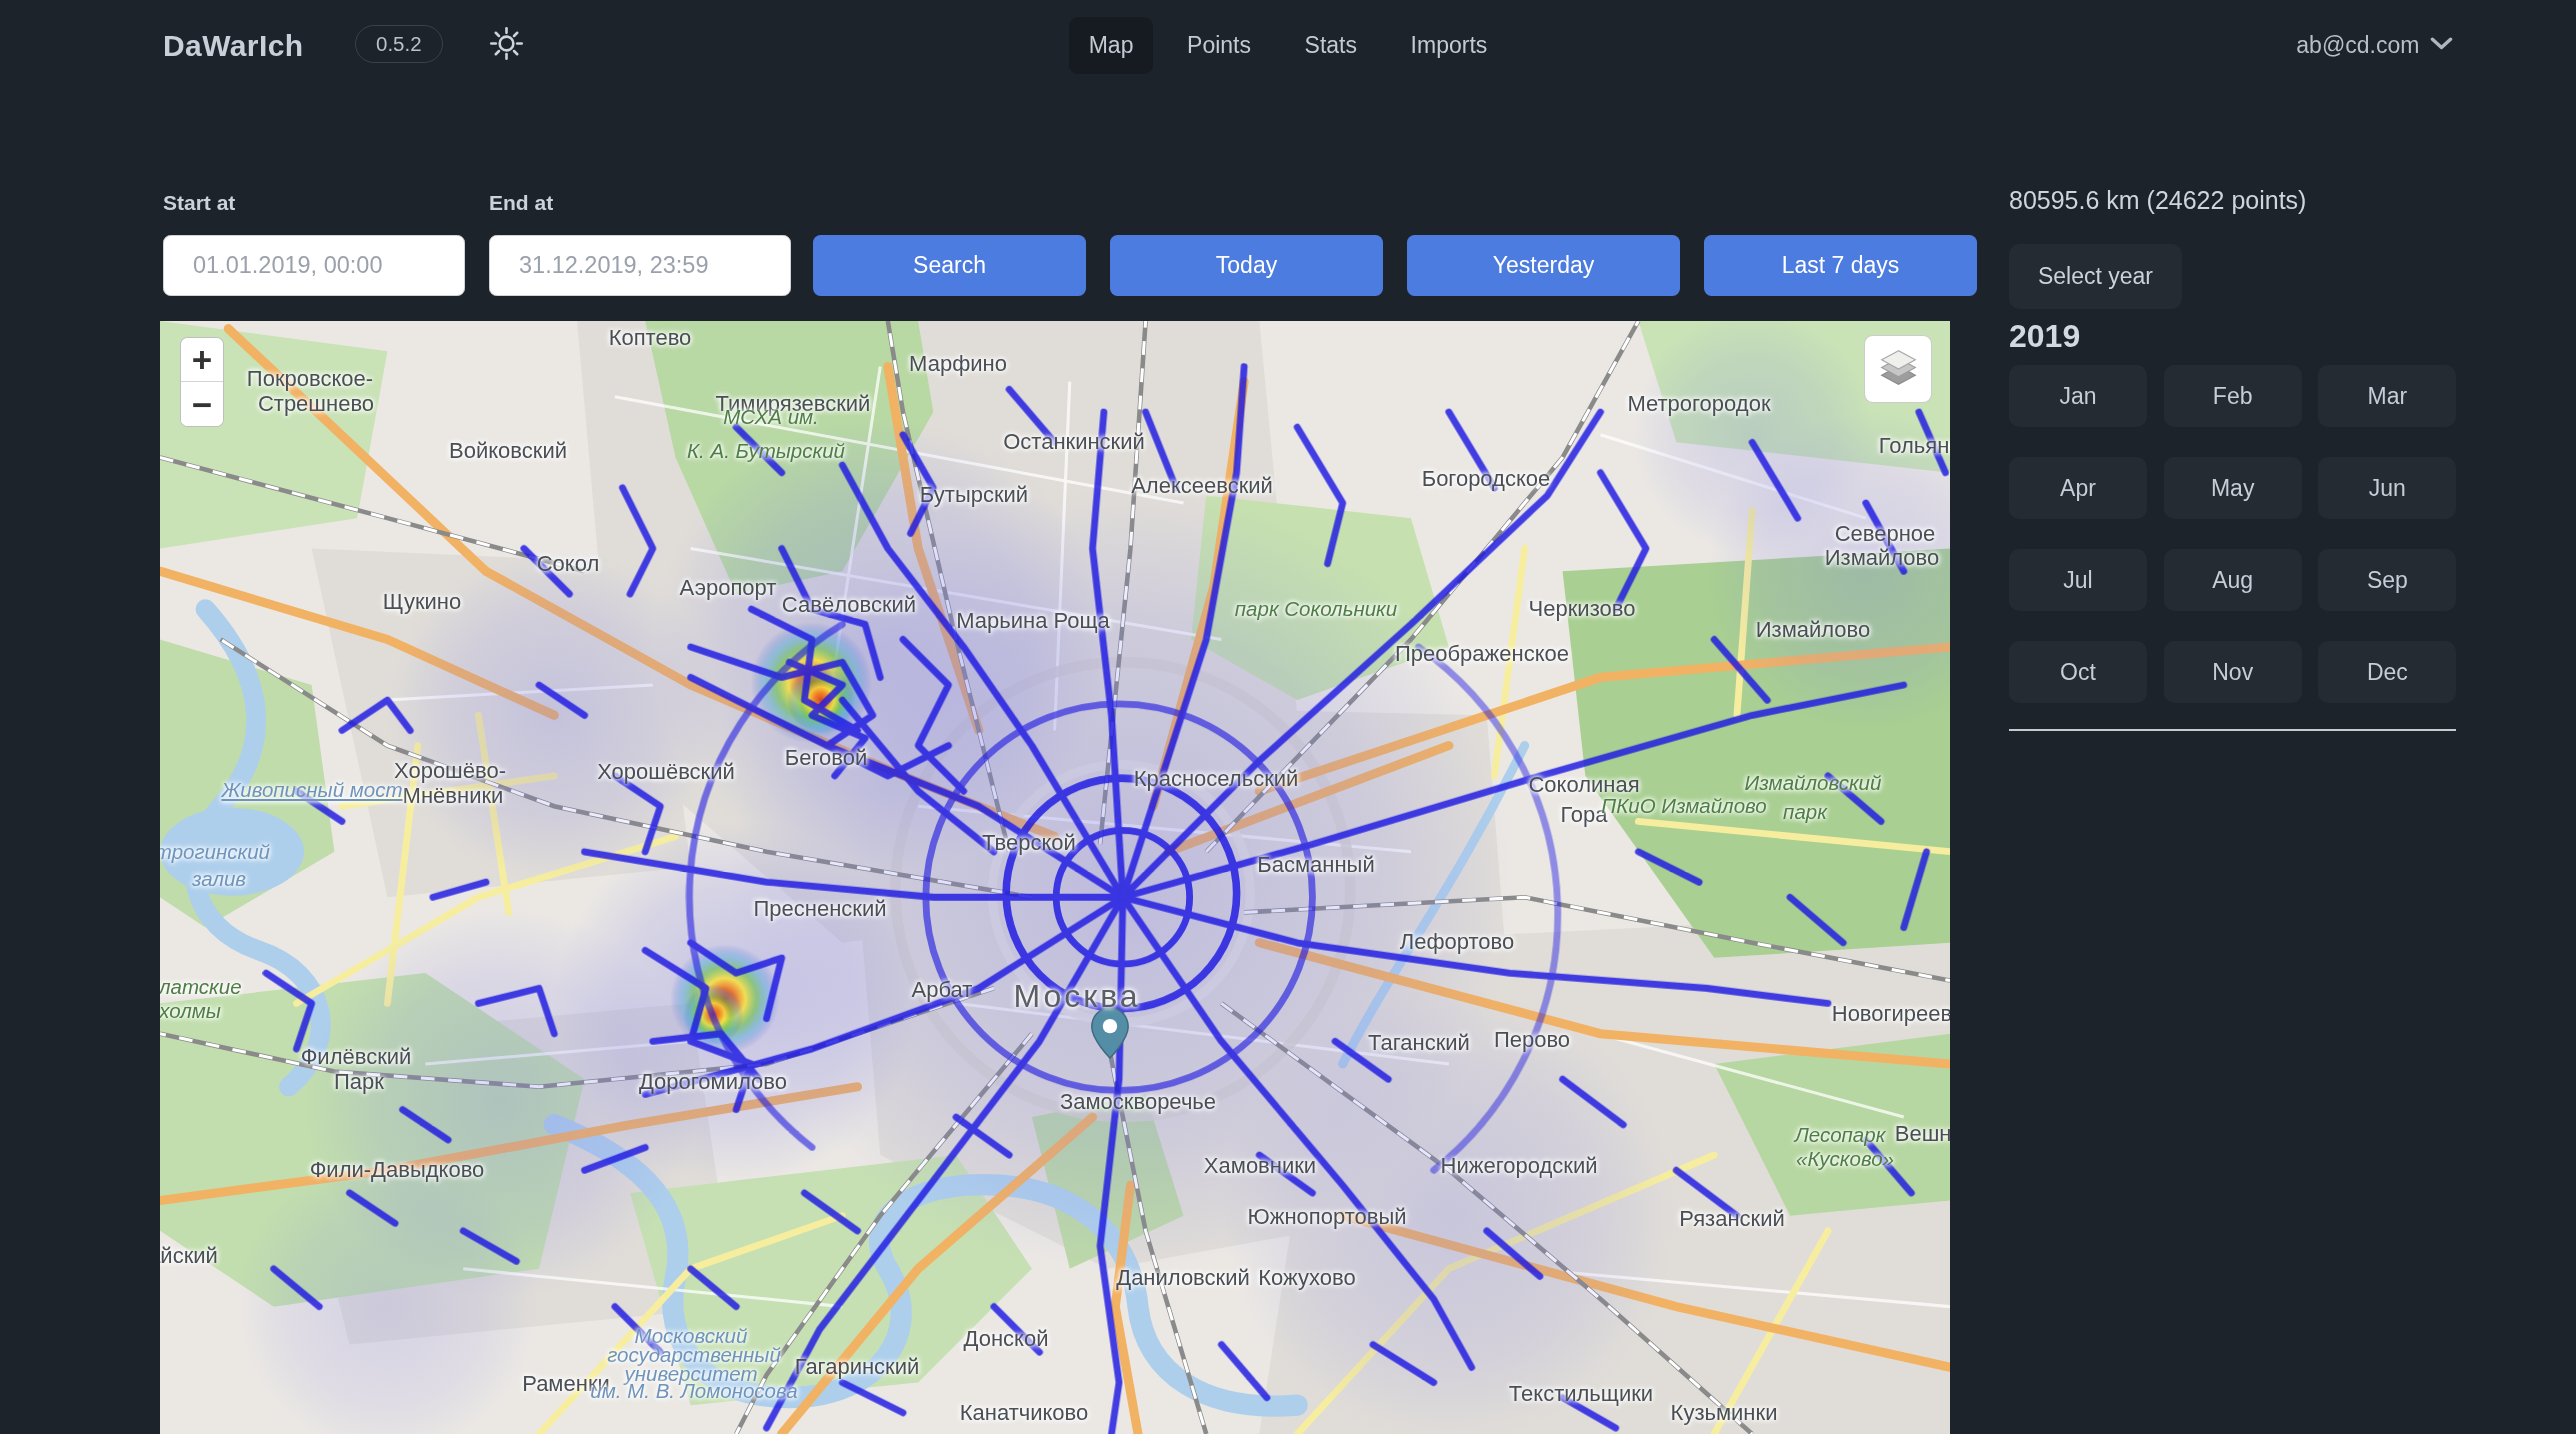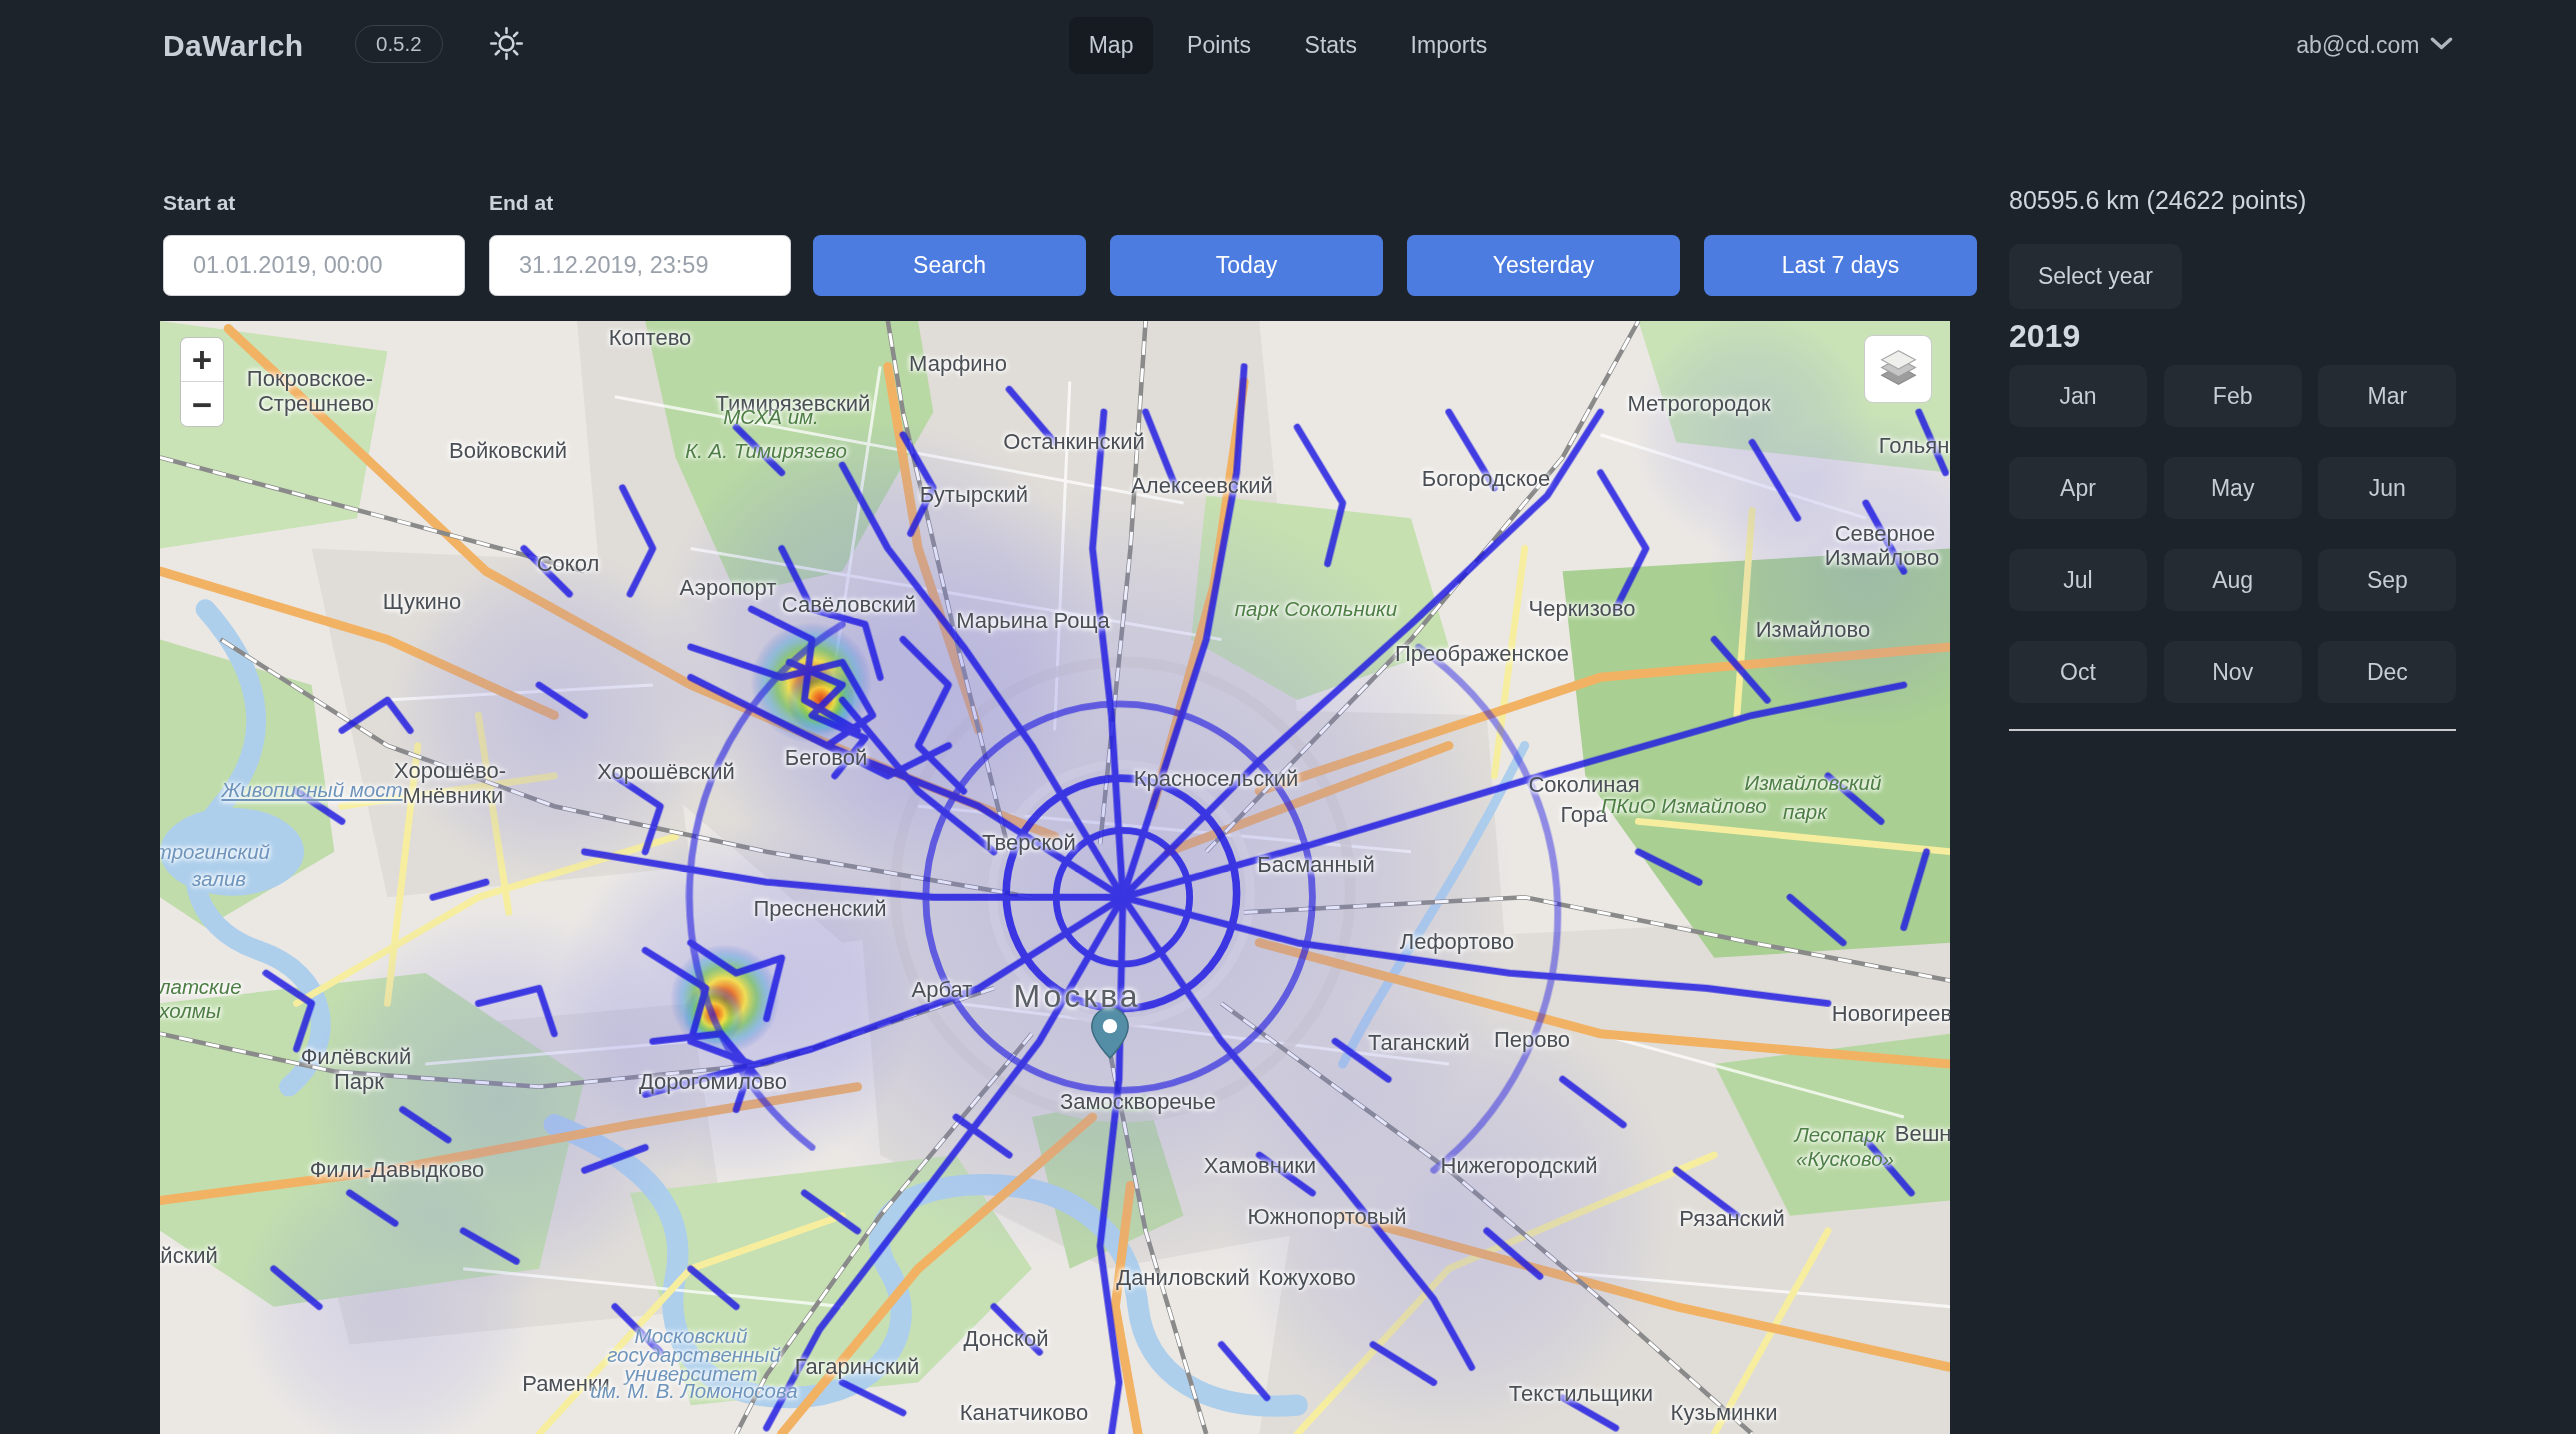--- a/index.html
+++ b/index.html
@@ -333,21 +333,21 @@
     </g>
   </svg>
 
   <div id="map-labels">
       <span class="mlabel" style="left: 490px; top: 16.7px;">Коптево</span>
       <span class="mlabel" style="left: 150px; top: 58px;">Покровское-</span>
       <span class="mlabel" style="left: 156px; top: 83px;">Стрешнево</span>
       <span class="mlabel" style="left: 798px; top: 43px;">Марфино</span>
       <span class="mlabel" style="left: 633px; top: 83px;">Тимирязевский</span>
       <span class="mlabel park" style="left: 611px; top: 96px;">МСХА им.</span>
-      <span class="mlabel park" style="left: 606px; top: 130px;">К. А. Тимирязево</span>
+      <span class="mlabel park" style="left: 606px; top: 130px;">К. А. Бутырский</span>
       <span class="mlabel" style="left: 914px; top: 121px;">Останкинский</span>
       <span class="mlabel" style="left: 348px; top: 130px;">Войковский</span>
       <span class="mlabel" style="left: 814px; top: 174px;">Бутырский</span>
       <span class="mlabel" style="left: 1042px; top: 165px;">Алексеевский</span>
       <span class="mlabel" style="left: 1326px; top: 158px;">Богородское</span>
       <span class="mlabel" style="left: 1539px; top: 83px;">Метрогородок</span>
       <span class="mlabel" style="left: 1772px; top: 125px;">Гольяново</span>
       <span class="mlabel" style="left: 1725px; top: 213px;">Северное</span>
       <span class="mlabel" style="left: 1722px; top: 237px;">Измайлово</span>
       <span class="mlabel" style="left: 262px; top: 281px;">Щукино</span>

